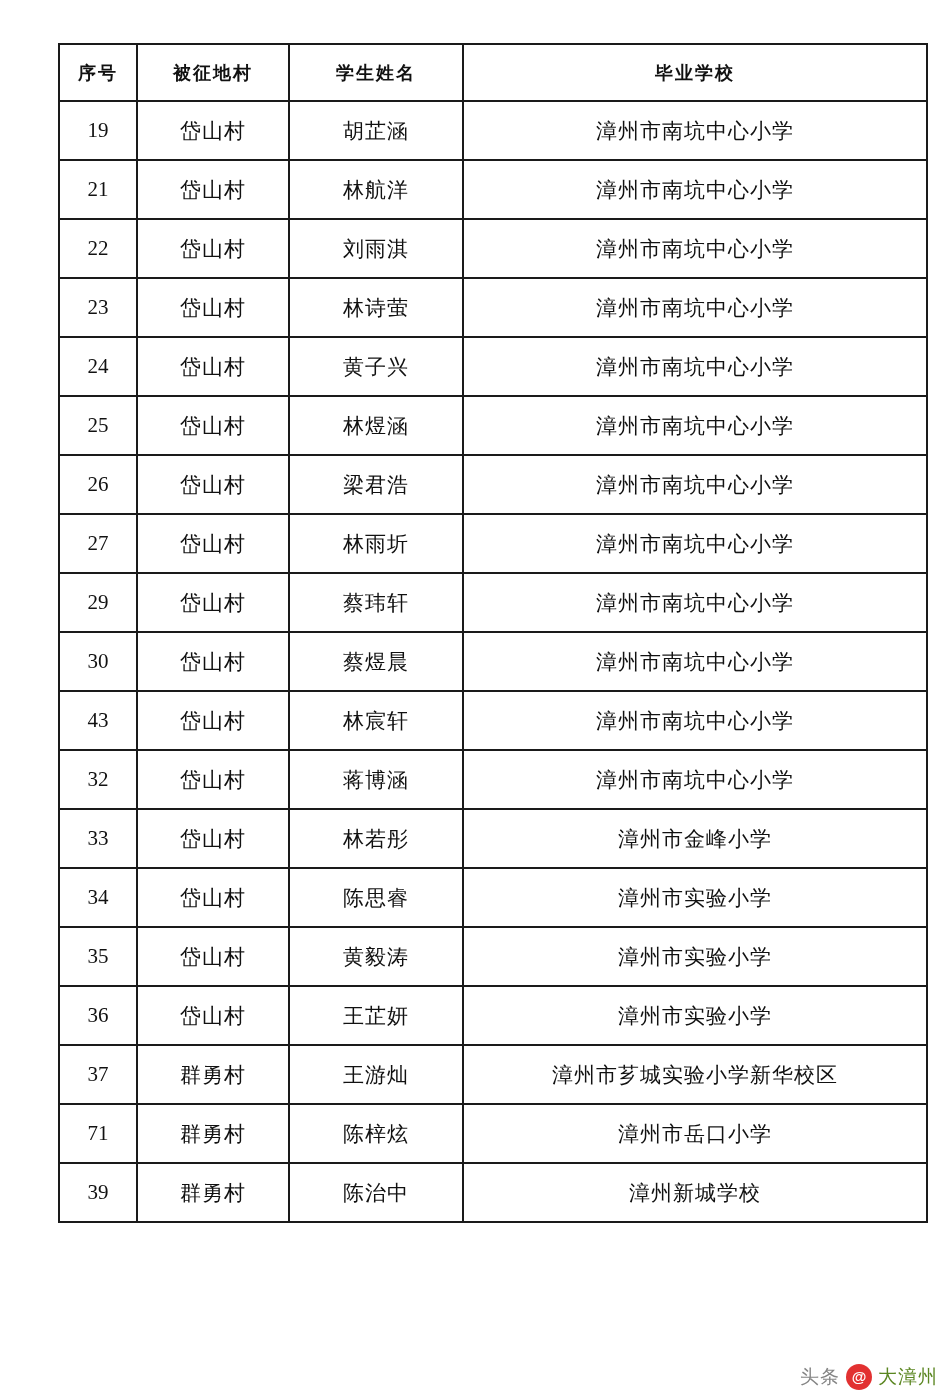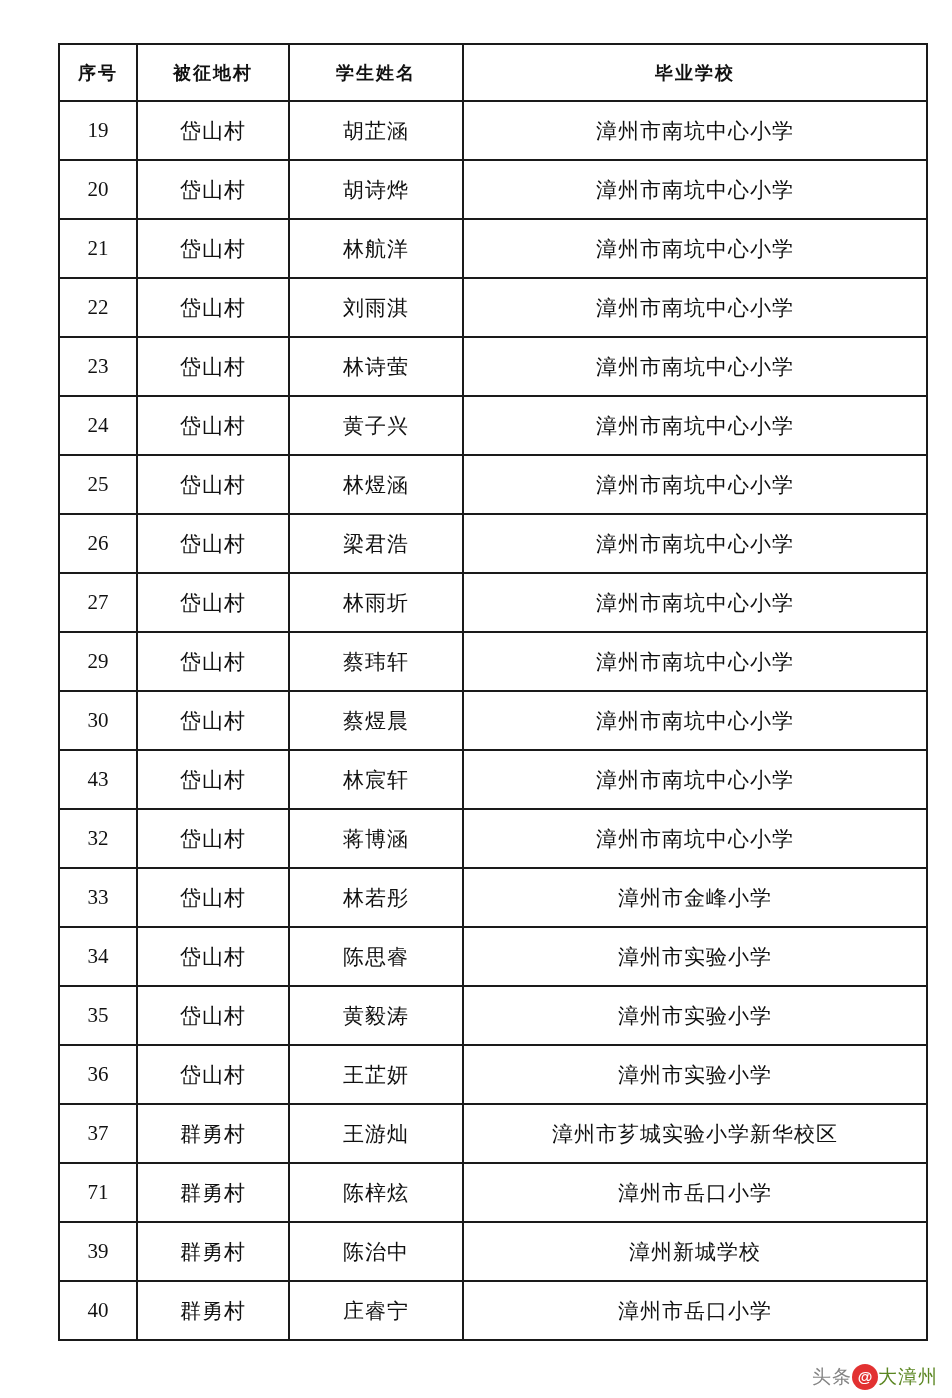--- a/index.html
+++ b/index.html
@@ -65,20 +65,21 @@
   td.col-village, td.col-name, td.col-school {
     font-family: "Liberation Serif", "DejaVu Serif", serif;
     letter-spacing: 1px;
   }
   .watermark {
     position: absolute;
     right: 14px;
     bottom: 8px;
     display: flex;
     align-items: center;
+    gap: 6px;
     opacity: 0.92;
   }
   .watermark .wm-logo {
     width: 26px;
     height: 26px;
     border-radius: 50%;
     background: #e02020;
     color: #ffffff;
     font-size: 15px;
     font-weight: bold;
@@ -118,26 +119,20 @@
         </tr>
       </thead>
       <tbody>
         <tr>
           <td class="col-idx">19</td>
           <td class="col-village">岱山村</td>
           <td class="col-name">胡芷涵</td>
           <td class="col-school">漳州市南坑中心小学</td>
         </tr>
         <tr>
-          <td class="col-idx">20</td>
-          <td class="col-village">岱山村</td>
-          <td class="col-name">胡诗烨</td>
-          <td class="col-school">漳州市南坑中心小学</td>
-        </tr>
-        <tr>
           <td class="col-idx">21</td>
           <td class="col-village">岱山村</td>
           <td class="col-name">林航洋</td>
           <td class="col-school">漳州市南坑中心小学</td>
         </tr>
         <tr>
           <td class="col-idx">22</td>
           <td class="col-village">岱山村</td>
           <td class="col-name">刘雨淇</td>
           <td class="col-school">漳州市南坑中心小学</td>
@@ -230,26 +225,20 @@
           <td class="col-idx">71</td>
           <td class="col-village">群勇村</td>
           <td class="col-name">陈梓炫</td>
           <td class="col-school">漳州市岳口小学</td>
         </tr>
         <tr>
           <td class="col-idx">39</td>
           <td class="col-village">群勇村</td>
           <td class="col-name">陈治中</td>
           <td class="col-school">漳州新城学校</td>
-        </tr>
-        <tr>
-          <td class="col-idx">40</td>
-          <td class="col-village">群勇村</td>
-          <td class="col-name">庄睿宁</td>
-          <td class="col-school">漳州市岳口小学</td>
         </tr>
       </tbody>
     </table>
   </div>
 
   <div class="watermark">
     <span class="wm-text">头条</span>
     <span class="wm-logo">@</span>
     <span class="wm-name">大漳州</span>
   </div>

